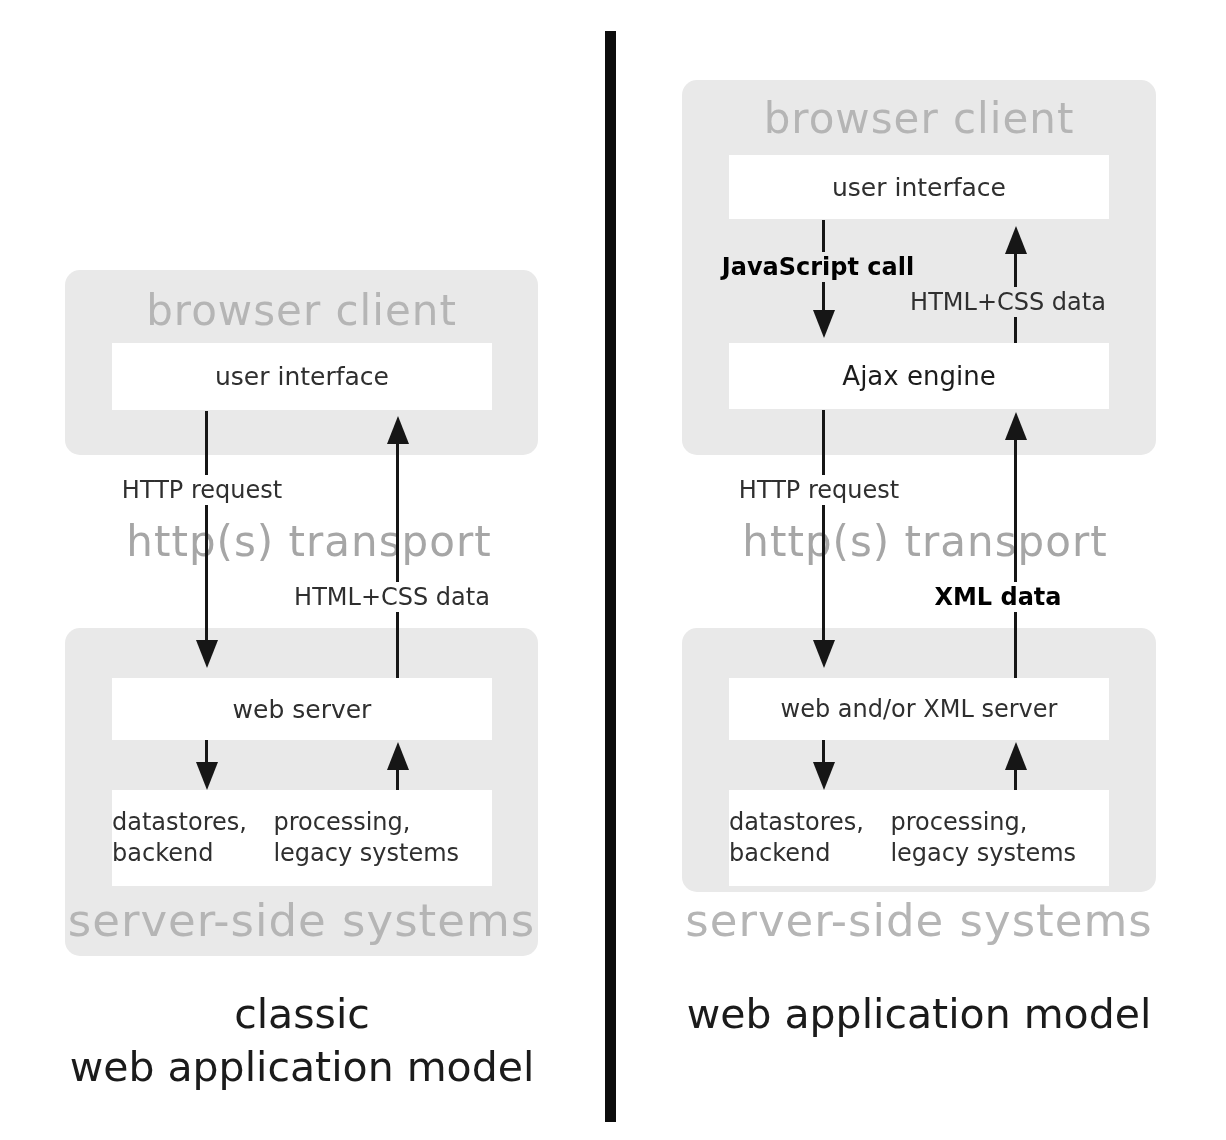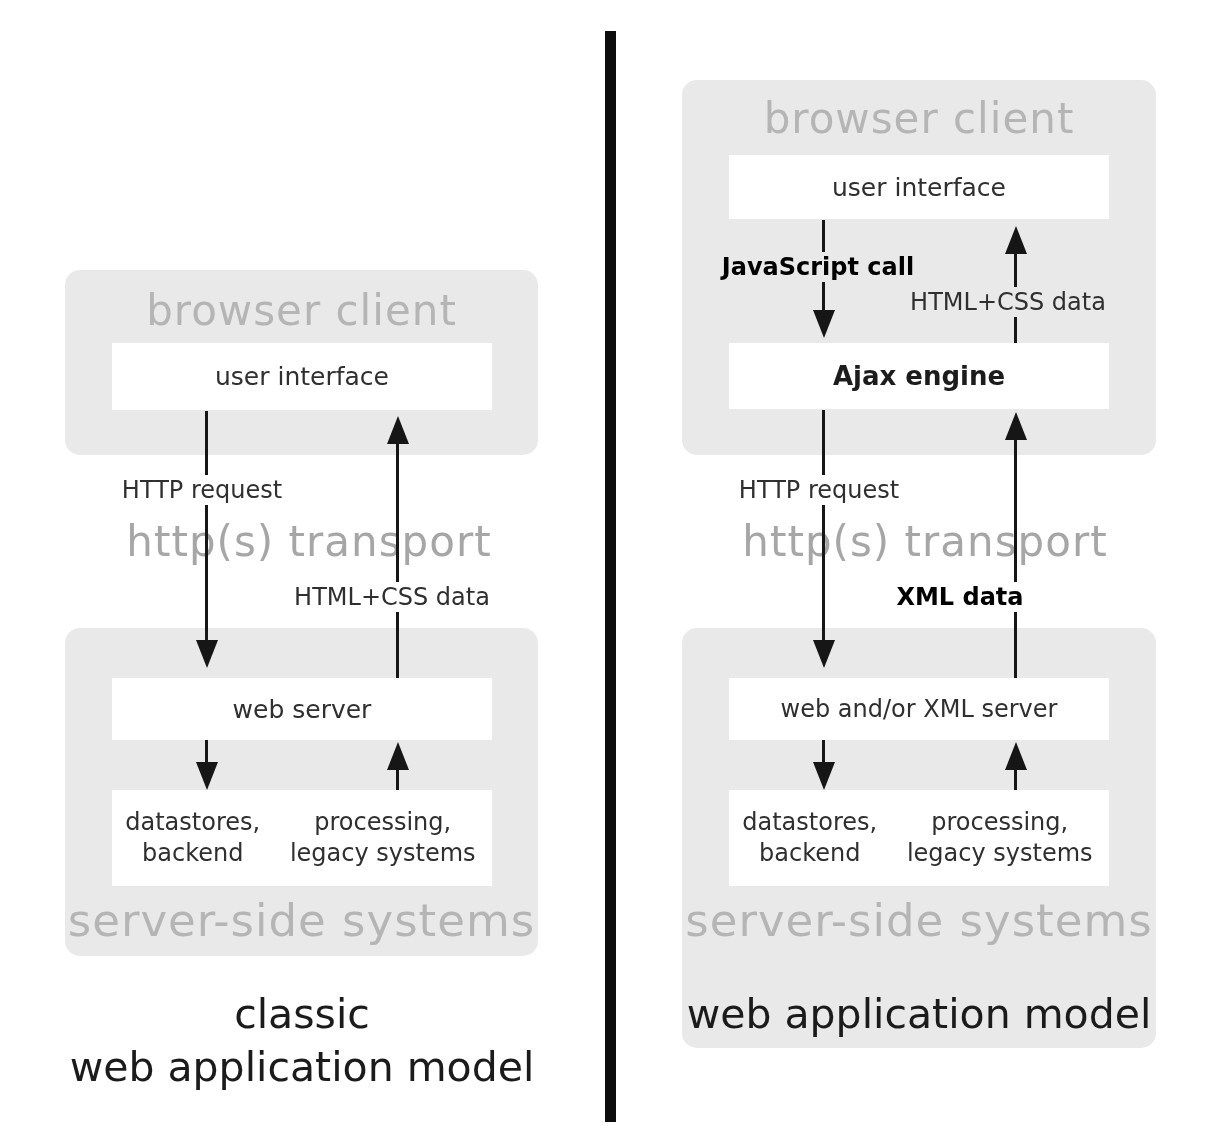--- a/index.html
+++ b/index.html
@@ -17,23 +17,23 @@
   }
   .gray-box{
     position:absolute;background:var(--box-gray);border-radius:15px;z-index:0;
   }
   .big-heading{
     position:absolute;left:0;width:100%;text-align:center;
     font-size:42px;color:var(--heading-gray);letter-spacing:1px;z-index:1;
   }
   .white-box{
     position:absolute;background:#ffffff;display:flex;align-items:center;justify-content:center;
-    text-align:center;color:var(--label-dark);font-size:25px;z-index:1;
+    text-align:left;color:var(--label-dark);font-size:25px;z-index:1;
   }
-  .white-box.bold{font-weight:bold;color:#1c1c1c;font-size:26px;}
+  .white-box.bold{font-weight:normal;color:#1c1c1c;font-size:26px;}
   .two-line{flex-direction:row;line-height:31px;font-size:24px;}
   .vline{position:absolute;width:3px;background:var(--arrow-black);z-index:2;}
   .head{position:absolute;width:0;height:0;z-index:2;}
   .head.down{border-left:11px solid transparent;border-right:11px solid transparent;border-top:28px solid var(--arrow-black);}
   .head.up{border-left:11px solid transparent;border-right:11px solid transparent;border-bottom:28px solid var(--arrow-black);}
   .lbl{
     position:absolute;transform:translateX(-50%);white-space:nowrap;
     font-size:24px;color:var(--label-dark);z-index:3;padding:1px 5px;background:#fff;
   }
   .lbl.bold{font-weight:bold;color:#000000;}
@@ -108,23 +108,23 @@
   <div class="lbl on-gray" style="left:1008px;top:287px;">HTML+CSS data</div>
 
   <div class="vline" style="left:822px;top:410px;height:232px;"></div>
   <div class="head down" style="left:813px;top:640px;"></div>
 
   <div class="head up" style="left:1005px;top:412px;"></div>
   <div class="vline" style="left:1014px;top:439px;height:239px;"></div>
 
   <div class="lbl" style="left:819px;top:475px;">HTTP request</div>
   <div class="transport" style="left:917px;top:517px;">http(s) transport</div>
-  <div class="lbl bold" style="left:960px;top:582px;">XML data</div>
+  <div class="lbl bold" style="left:998px;top:582px;">XML data</div>
 
-  <div class="gray-box" style="left:682px;top:628px;width:474px;height:420px;">
+  <div class="gray-box" style="left:682px;top:628px;width:474px;height:264px;">
     <div class="white-box" style="left:47px;top:50px;width:380px;height:62px;font-size:24px;">web and/or XML server</div>
     <div class="white-box two-line" style="left:47px;top:162px;width:380px;height:96px;">
       <span>datastores, backend</span>
       <span>processing, legacy systems</span>
     </div>
     <div class="big-heading" style="top:266px;font-size:45px;">server-side systems</div>
   </div>
 
   <div class="vline" style="left:822px;top:740px;height:24px;"></div>
   <div class="head down" style="left:813px;top:762px;"></div>

